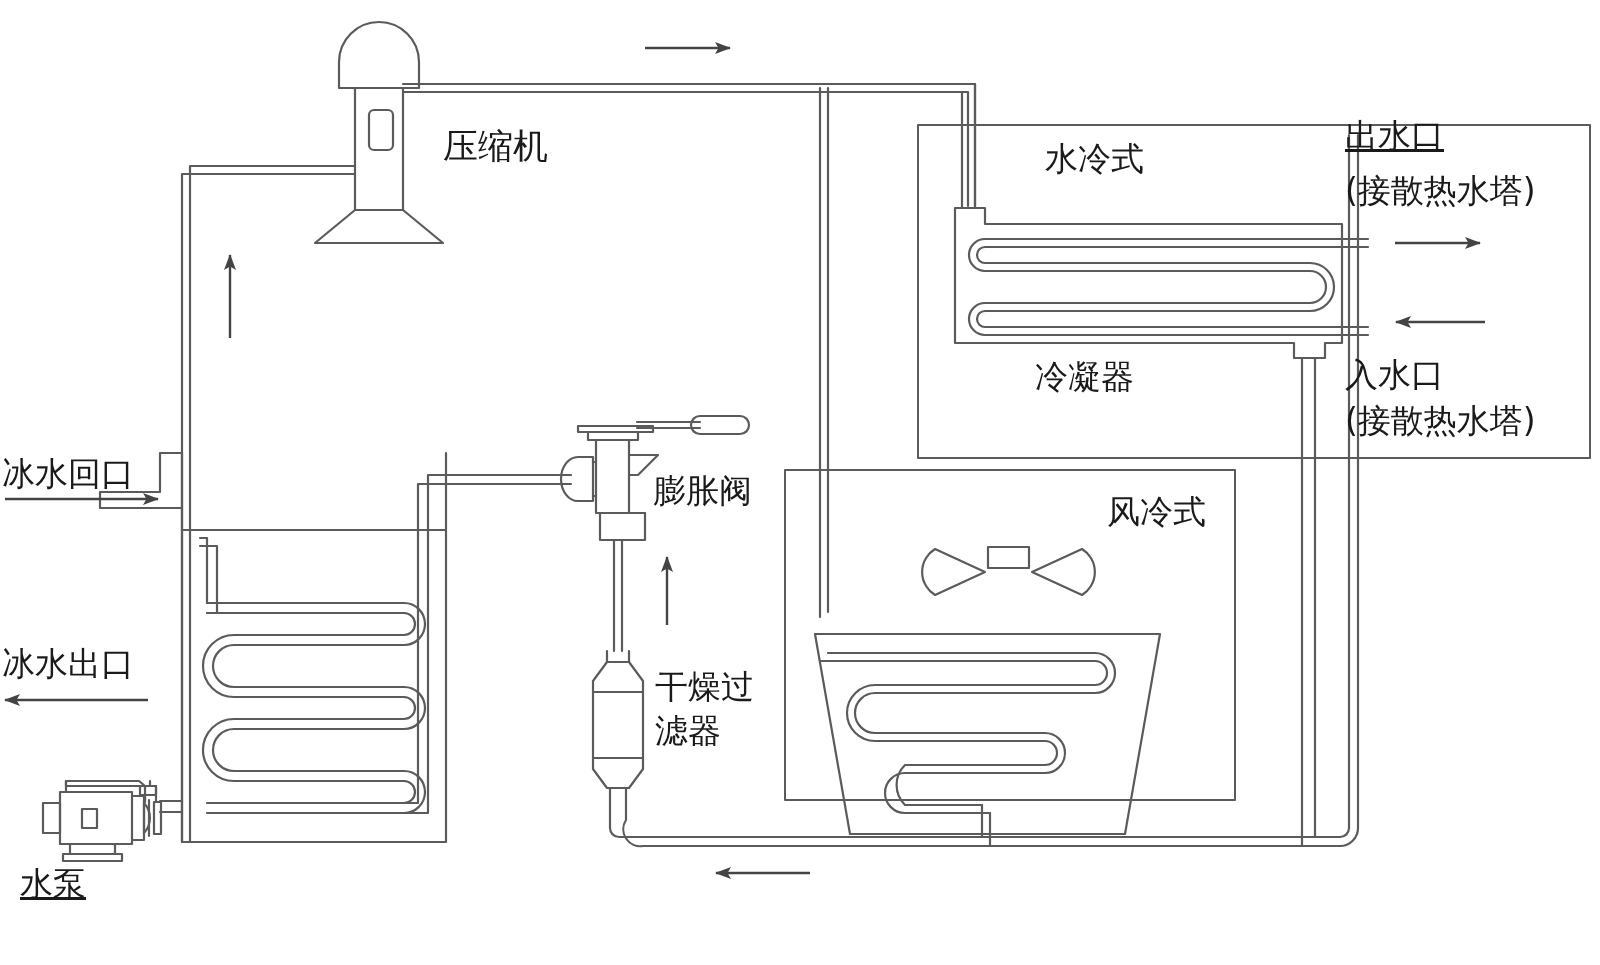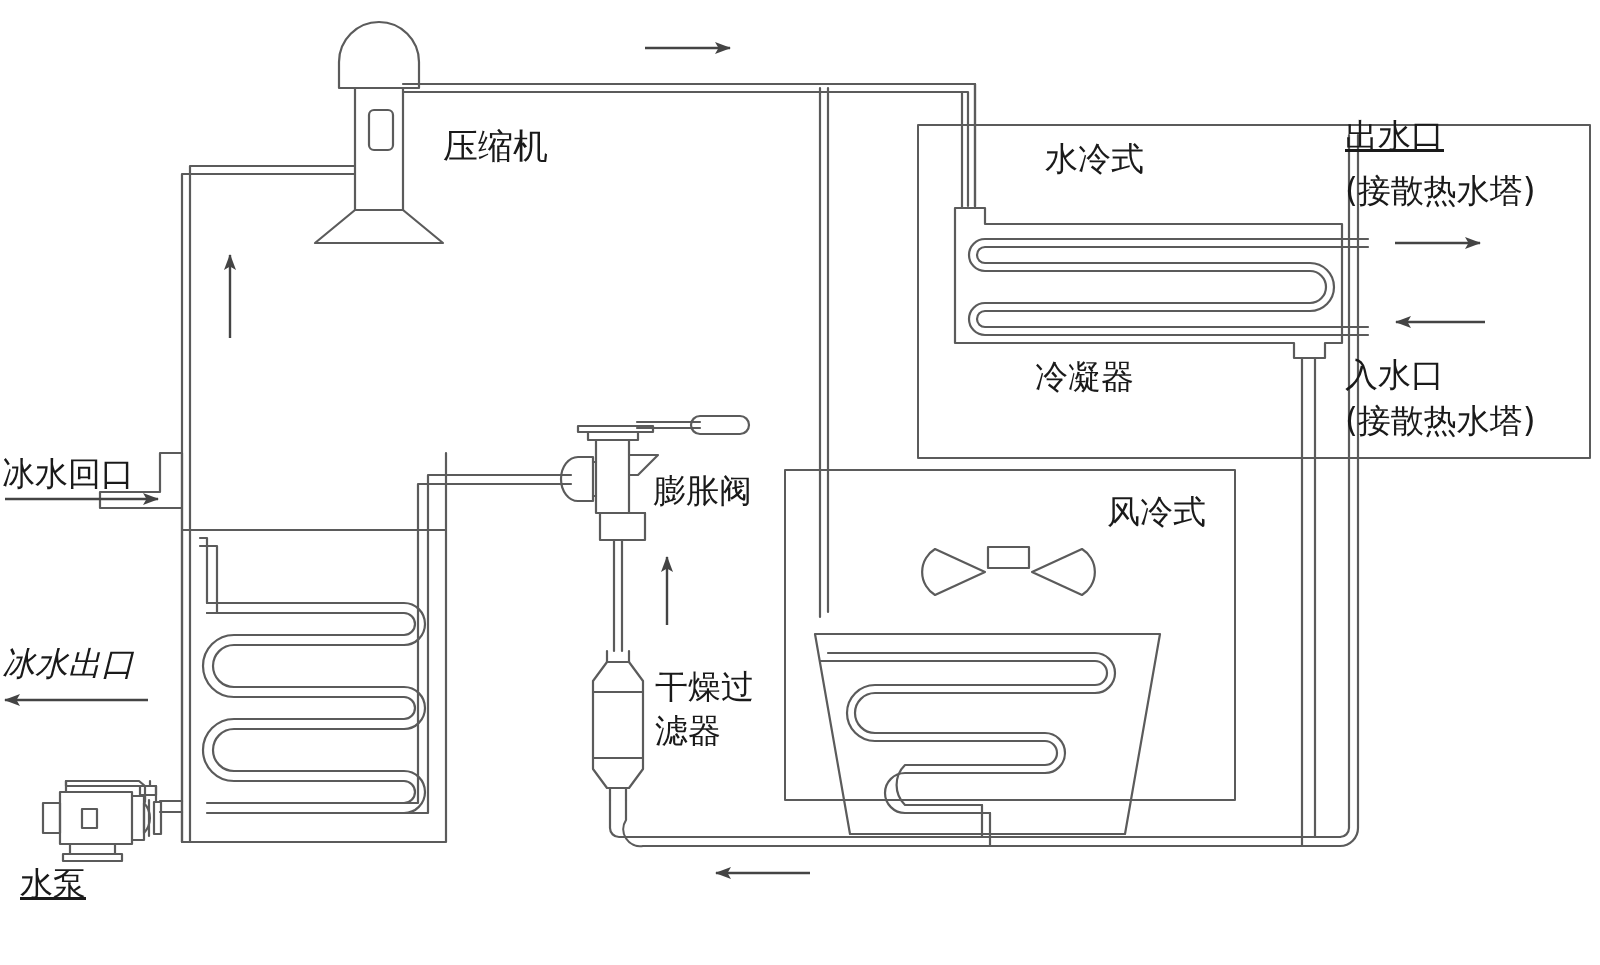--- a/index.html
+++ b/index.html
@@ -223,17 +223,17 @@
 
 <div class="lbl lbl-lg" style="left:1107px; top:493px;">风冷式</div>
 
 <div class="lbl lbl-lg" style="left:653px; top:472px;">膨胀阀</div>
 
 <div class="lbl lbl-lg" style="left:655px; top:668px;">干燥过</div>
 <div class="lbl lbl-lg" style="left:655px; top:712px;">滤器</div>
 
 <div class="lbl lbl-lg" style="left:2px; top:438px;margin-top:17px;">冰水回口</div>
 
-<div class="lbl lbl-lg" style="left:2px; top:645px;font-style:italic;">冰水出口</div>
+<div class="lbl lbl-lg" style="left:2px; top:645px;">冰水出口</div>
 
 <div class="lbl lbl-lg" style="left:20px; top:865px;text-decoration:underline;">水泵</div>
 
 </div>
 
 </body></html>

